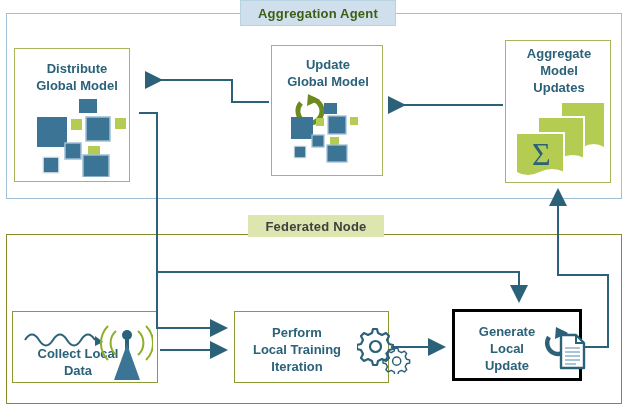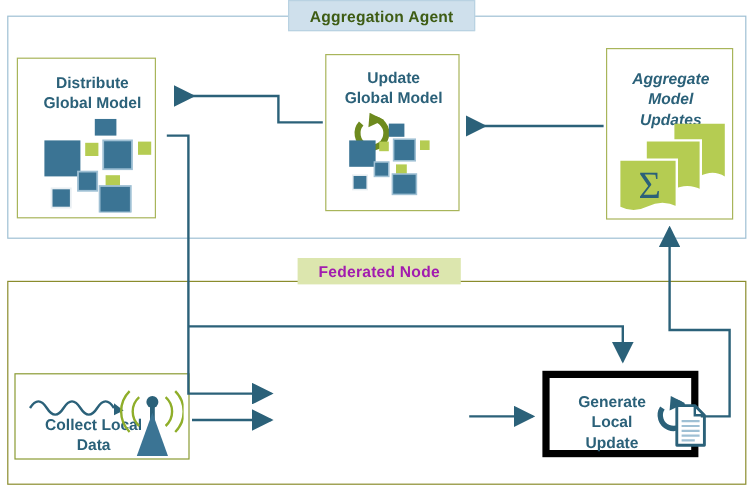--- a/index.html
+++ b/index.html
@@ -48,21 +48,21 @@
     background:#cfe0ec;
     border:1px solid #b9d2e2;
     color:#3e5c14;
     font-size:13px;
     text-align:center;
   }
   #fed-chip{
     left:248px; top:215px; width:136px; height:22px;
     background:#dce6ae;
     border:none;
-    color:#a21caf;
+    color:#404040;
     font-size:13px;
   }
 
   
   .node{
     position:absolute;
     box-sizing:border-box;
     background:#ffffff;
     z-index:4;
   }
@@ -76,29 +76,29 @@
     white-space:pre-line;
   }
 
   #node-distribute{ left:14px; top:48px; width:116px; height:134px; border:1px solid #a8b55a; }
   #node-distribute .label{ left:0; top:11px; width:124px; }
 
   #node-update{ left:271px; top:45px; width:112px; height:131px; border:1px solid #a8b55a; }
   #node-update .label{ left:0; top:10px; width:112px; }
 
   #node-aggregate{ left:505px; top:40px; width:106px; height:143px; border:1px solid #a8b55a; }
-  #node-aggregate .label{ left:0; top:16px; width:106px;font-style:italic; }
+  #node-aggregate .label{ left:0; top:4px; width:106px; }
 
   #node-collect{ left:12px; top:311px; width:146px; height:72px; border:1px solid #8a9b33; }
   #node-collect .label{ left:0; top:33px; width:130px; }
 
   #node-train{ left:234px; top:311px; width:155px; height:72px; border:1px solid #8a9b33; }
   #node-train .label{ left:0; top:12px; width:124px; }
 
-  #node-generate{ left:452px; top:309px; width:130px; height:72px; border:6px solid #000000; }
+  #node-generate{ left:452px; top:309px; width:130px; height:72px; border:3px solid #000000; }
   #node-generate .label{ left:0; top:11px; width:104px; }
 
   
   .art{ position:absolute; pointer-events:none; }
   #wires{ position:absolute; left:0; top:0; width:628px; height:412px; z-index:5; }
 </style>
 </head>
 <body>
 
 <div id="canvas">
@@ -166,20 +166,35 @@
       <path d="M 93 9  A 16 16 0 0 0 93 33" fill="none" stroke="#8fae2a" stroke-width="2"></path>
       <path d="M 123 4 A 24 24 0 0 1 123 38" fill="none" stroke="#8fae2a" stroke-width="2"></path>
       <path d="M 115 9 A 16 16 0 0 1 115 33" fill="none" stroke="#8fae2a" stroke-width="2"></path>
 
       <circle cx="104" cy="13" r="5" fill="#2b6179"></circle>
       <rect x="102" y="13" width="4" height="16" fill="#2b6179"></rect>
       <polygon points="104,22 117,58 91,58" fill="#3b7494"></polygon>
     </svg>
   </div>
 
+  <div class="node" id="node-train">
+    <div class="label">Perform
+Local Training
+Iteration</div>
+    <svg class="art" style="left:122px;top:14px;" width="54" height="48" viewBox="0 0 54 48">
+      <g fill="none" stroke="#2b6179" stroke-width="2.2" stroke-linejoin="round">
+        <path d="M16 3 l4 0 l1 4 l4 2 l4 -2 l3 3 l-2 4 l2 4 l4 1 l0 4 l-4 1 l-2 4 l2 4 l-3 3 l-4 -2 l-4 2 l-1 4 l-4 0 l-1 -4 l-4 -2 l-4 2 l-3 -3 l2 -4 l-2 -4 l-4 -1 l0 -4 l4 -1 l2 -4 l-2 -4 l3 -3 l4 2 l4 -2 Z"></path>
+        <circle cx="18.5" cy="20.5" r="5.5"></circle>
+      </g>
+      <g fill="none" stroke="#2b6179" stroke-width="2" stroke-linejoin="round" transform="translate(26,20) scale(0.74)">
+        <path d="M16 3 l4 0 l1 4 l4 2 l4 -2 l3 3 l-2 4 l2 4 l4 1 l0 4 l-4 1 l-2 4 l2 4 l-3 3 l-4 -2 l-4 2 l-1 4 l-4 0 l-1 -4 l-4 -2 l-4 2 l-3 -3 l2 -4 l-2 -4 l-4 -1 l0 -4 l4 -1 l2 -4 l-2 -4 l3 -3 l4 2 l4 -2 Z"></path>
+        <circle cx="18.5" cy="20.5" r="5.5"></circle>
+      </g>
+    </svg>
+  </div>
 
   <div class="node" id="node-generate">
     <div class="label">Generate
 Local
 Update</div>
     <svg class="art" style="left:89px;top:14px;" width="44" height="46" viewBox="0 0 44 46">
 
       <path d="M 5 11 A 11 11 0 1 0 14 6" fill="none" stroke="#2b6179" stroke-width="4.5"></path>
       <polygon points="12,1 24,7 11,13" fill="#2b6179"></polygon>
 

